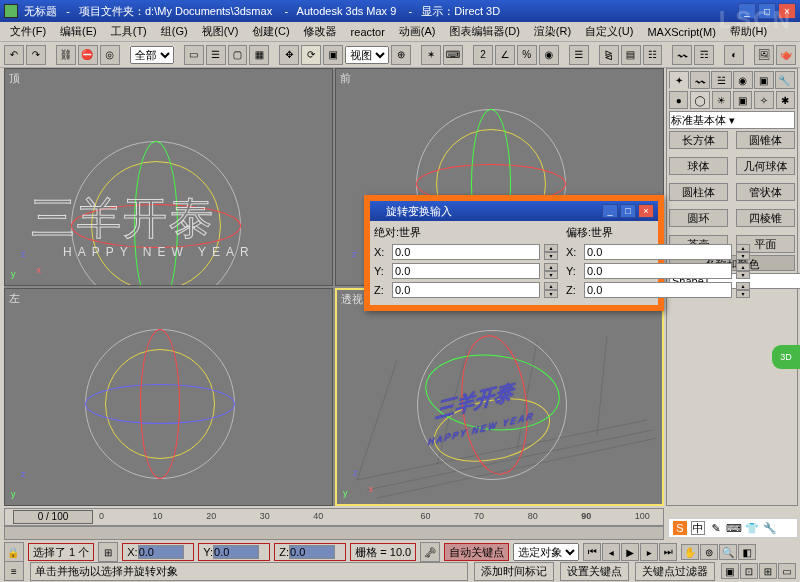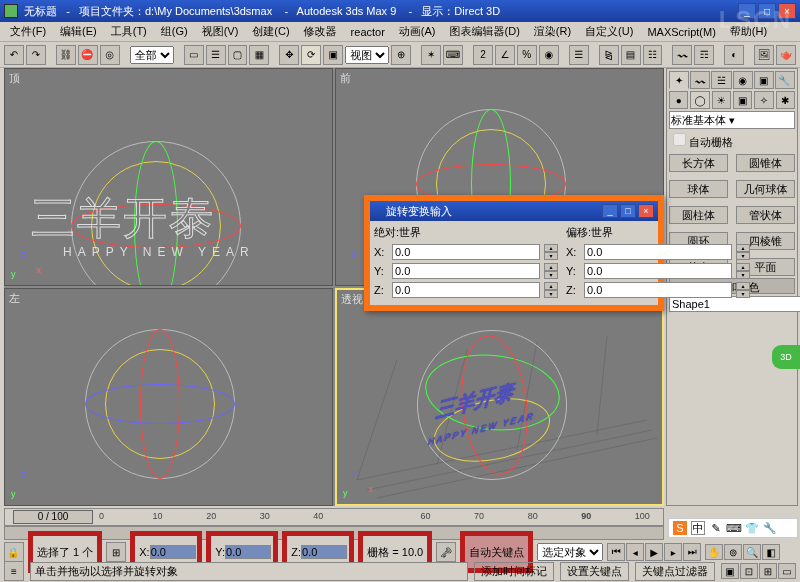--- a/index.html
+++ b/index.html
@@ -60,21 +60,21 @@
   .obj-name-row input { flex:1; height:16px; font-size:11px; border:1px solid #888; padding:0 2px; }
 
   
   .time-ruler { position:absolute; left:4px; right:136px; bottom:56px; height:18px; background:#D4D0C8; border:1px solid #888; display:flex; align-items:center; }
   .time-ruler .slider-thumb { width:80px; height:14px; background:#C8C4BC; border:1px solid #666; margin-left:8px; text-align:center; font-size:10px; }
   .time-ruler .ticks { flex:1; position:relative; height:100%; margin-left:6px; }
   .time-ruler .ticks span { position:absolute; font-size:9px; color:#444; top:2px; }
   .track-bar { position:absolute; left:4px; right:136px; bottom:42px; height:14px; background:#C0BCB4; border:1px solid #888; }
 
   .status-row { position:absolute; left:4px; right:4px; bottom:20px; height:20px; display:flex; align-items:center; gap:4px; font-size:11px; }
-  .status-row .cell { height:18px; background:#D4D0C8; border:5px solid #b91c1c; padding:16px 4px; display:flex; align-items:center; }
+  .status-row .cell { height:18px; background:#D4D0C8; border:1px solid #b91c1c; padding:0 4px; display:flex; align-items:center; }
   .status-row .coord { width:72px; }
   .status-row input { width:46px; height:14px; font-size:11px; border:1px solid #888; background:#758BBB; }
   .play-ctrls { display:flex; gap:1px; }
   .play-ctrls span { width:18px; height:18px; background:#C8C4BC; border:1px solid #888; font-size:10px; display:flex; align-items:center; justify-content:center; cursor:pointer; }
 
   .hint-row { position:absolute; left:4px; right:4px; bottom:2px; height:18px; display:flex; align-items:center; gap:6px; font-size:11px; }
   .hint-row .hint { flex:1; border:1px solid #888; padding:1px 4px; background:#D4D0C8; }
   .nav-cube { display:flex; gap:1px; }
   .nav-cube span { width:18px; height:16px; background:#C8C4BC; border:1px solid #888; cursor:pointer; font-size:10px; display:flex; align-items:center; justify-content:center; }
 
@@ -271,21 +271,20 @@
   </div>
   <div class="cmd-sub">
     <span>●</span>
     <span style="background:#D4D0C8">◯</span>
     <span>☀</span>
     <span>▣</span>
     <span>✧</span>
     <span>✱</span>
   </div>
   <div class="cmd-drop"><span>标准基本体</span> ▾</div>
-  <div style="font-size:11px;padding:2px 4px"><input type="checkbox" disabled="" style=""> <span>自动栅格</span></div>
   <div class="btn-grid" id="cmd-btns">
       <button>长方体</button>
       <button>圆锥体</button>
       <button>球体</button>
       <button>几何球体</button>
       <button>圆柱体</button>
       <button>管状体</button>
       <button>圆环</button>
       <button>四棱锥</button>
       <button>茶壶</button>

